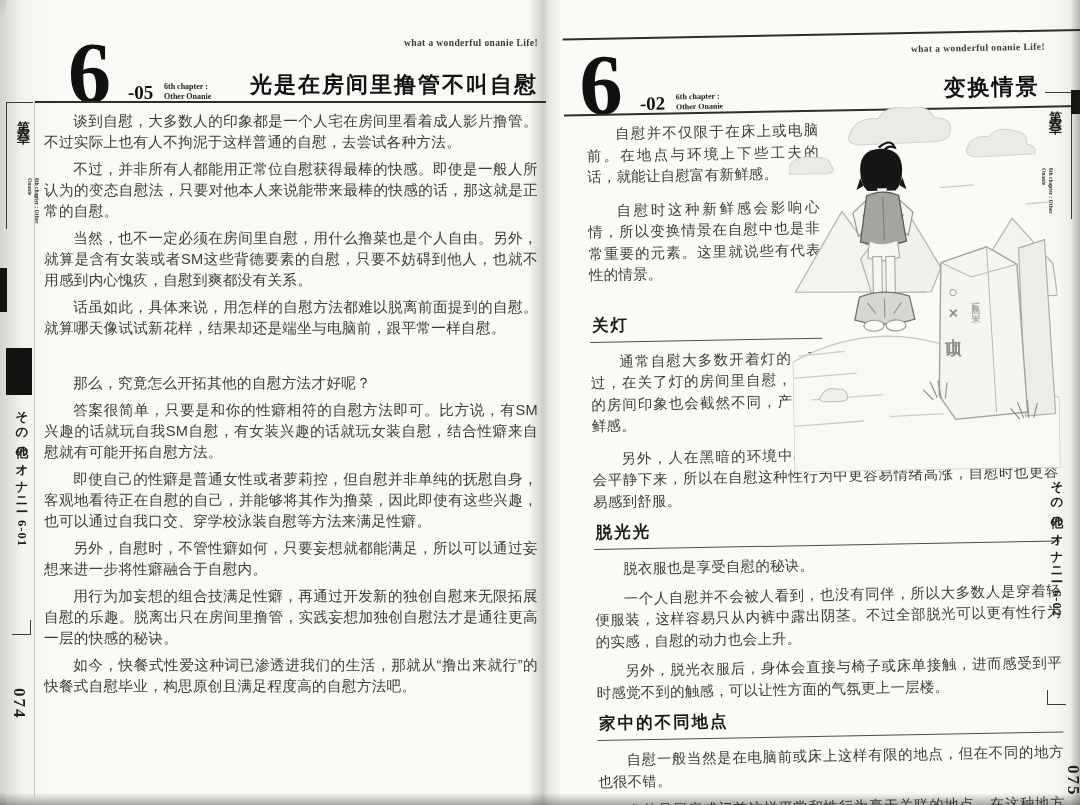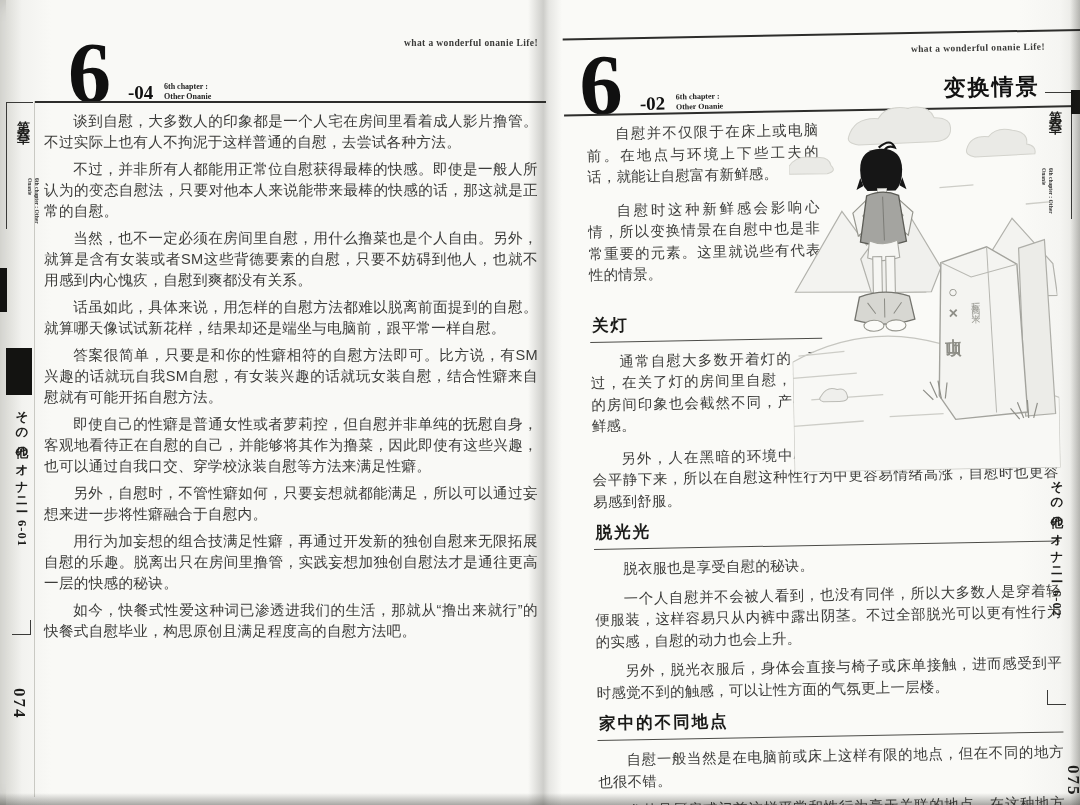--- a/index.html
+++ b/index.html
@@ -62,33 +62,35 @@
 </style>
 </head>
 <body>
 
 <div class="scan">
 
   <div class="page page-left">
     <div class="runhead" style="right:8px;top:38px;">what a wonderful onanie Life!</div>
 
     <div class="bignum" style="left:62px;top:40px;">6</div>
-    <div class="secno" style="left:122px;top:82px;">-04</div>
+    <div class="secno" style="left:122px;top:82px;">-05</div>
     <div class="chapsmall" style="left:158px;top:82px;">
       <div>6th chapter :</div>
       <div>Other Onanie</div>
     </div>
+    <div class="ptitle" style="right:8px;top:70px;">光是在房间里撸管不叫自慰</div>
     <div class="hrule" style="left:28px;right:0;top:101px;"></div>
     <div class="vrule" style="left:28px;top:101px;bottom:8px;"></div>
 
     <div class="bodytext" style="left:38px;right:8px;top:111px;">
       <p>谈到自慰，大多数人的印象都是一个人宅在房间里看着成人影片撸管。不过实际上也有人不拘泥于这样普通的自慰，去尝试各种方法。</p>
       <p>不过，并非所有人都能用正常位自慰获得最棒的快感。即使是一般人所认为的变态自慰法，只要对他本人来说能带来最棒的快感的话，那这就是正常的自慰。</p>
       <p>当然，也不一定必须在房间里自慰，用什么撸菜也是个人自由。另外，就算是含有女装或者SM这些背德要素的自慰，只要不妨碍到他人，也就不用感到内心愧疚，自慰到爽都没有关系。</p>
       <p>话虽如此，具体来说，用怎样的自慰方法都难以脱离前面提到的自慰。就算哪天像试试新花样，结果却还是端坐与电脑前，跟平常一样自慰。</p>
+      <p class="gap-top">那么，究竟怎么开拓其他的自慰方法才好呢？</p>
       <p>答案很简单，只要是和你的性癖相符的自慰方法即可。比方说，有SM兴趣的话就玩自我SM自慰，有女装兴趣的话就玩女装自慰，结合性癖来自慰就有可能开拓自慰方法。</p>
       <p>即使自己的性癖是普通女性或者萝莉控，但自慰并非单纯的抚慰自身，客观地看待正在自慰的自己，并能够将其作为撸菜，因此即使有这些兴趣，也可以通过自我口交、穿学校泳装自慰等方法来满足性癖。</p>
       <p>另外，自慰时，不管性癖如何，只要妄想就都能满足，所以可以通过妄想来进一步将性癖融合于自慰内。</p>
       <p>用行为加妄想的组合技满足性癖，再通过开发新的独创自慰来无限拓展自慰的乐趣。脱离出只在房间里撸管，实践妄想加独创自慰法才是通往更高一层的快感的秘诀。</p>
       <p>如今，快餐式性爱这种词已渗透进我们的生活，那就从“撸出来就行”的快餐式自慰毕业，构思原创且满足程度高的自慰方法吧。</p>
     </div>
   </div>
 
   <div class="tab-chap" style="left:6px;top:102px;width:30px;height:130px;">
     <div class="br" style="left:0;top:0;width:26px;height:126px;border-top:1.5px solid #3a3a38;border-left:1.5px solid #3a3a38;"></div>

